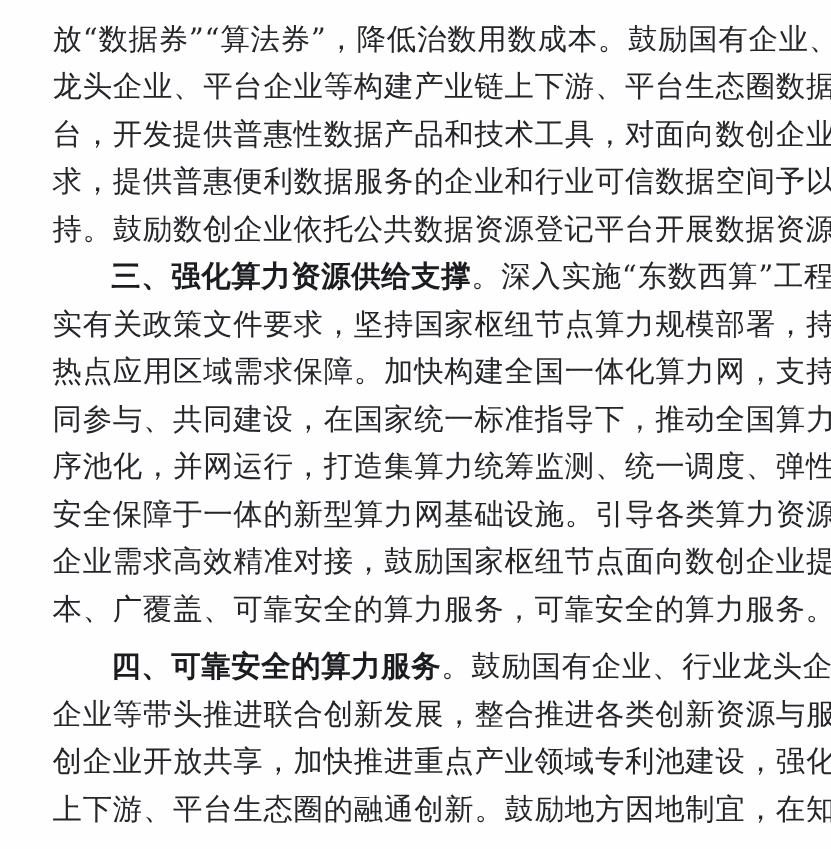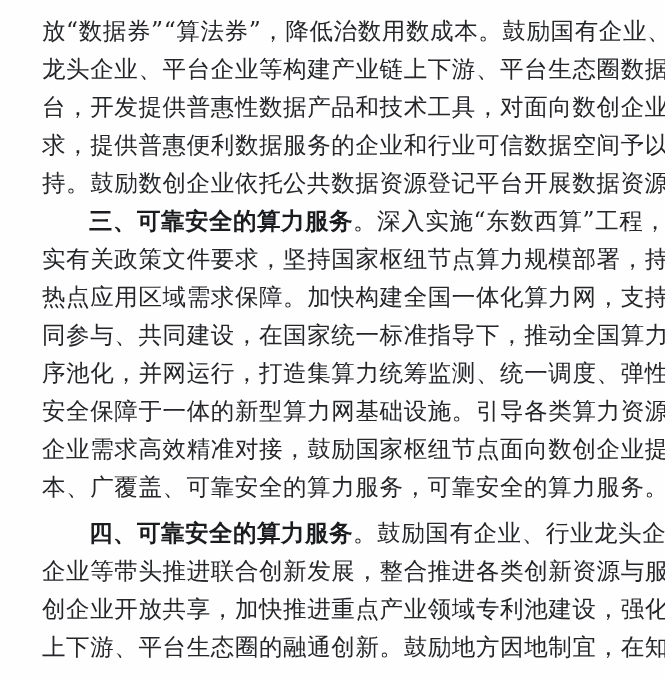--- a/index.html
+++ b/index.html
@@ -178,21 +178,21 @@
       <span>间</span>
       <span>予</span>
       <span>以</span>
     </div>
 
   <div class="ln flow" style="top:164px">
     <span>持。鼓励数创企业依托公共数据资源登记平台开展数据资源登记。</span>
   </div>
 
   <div class="ln flow" style="top:202px">
-    <span class="indent"></span><span class="hd">三、可靠安全的算力服务</span><span>。深入实施“东数西算”工程，落</span>
+    <span class="indent"></span><span class="hd">三、强化算力资源供给支撑</span><span>。深入实施“东数西算”工程，落</span>
   </div>
 
   <div class="ln just" style="top:240px">
       <span>实</span>
       <span>有</span>
       <span>关</span>
       <span>政</span>
       <span>策</span>
       <span>文</span>
       <span>件</span>

